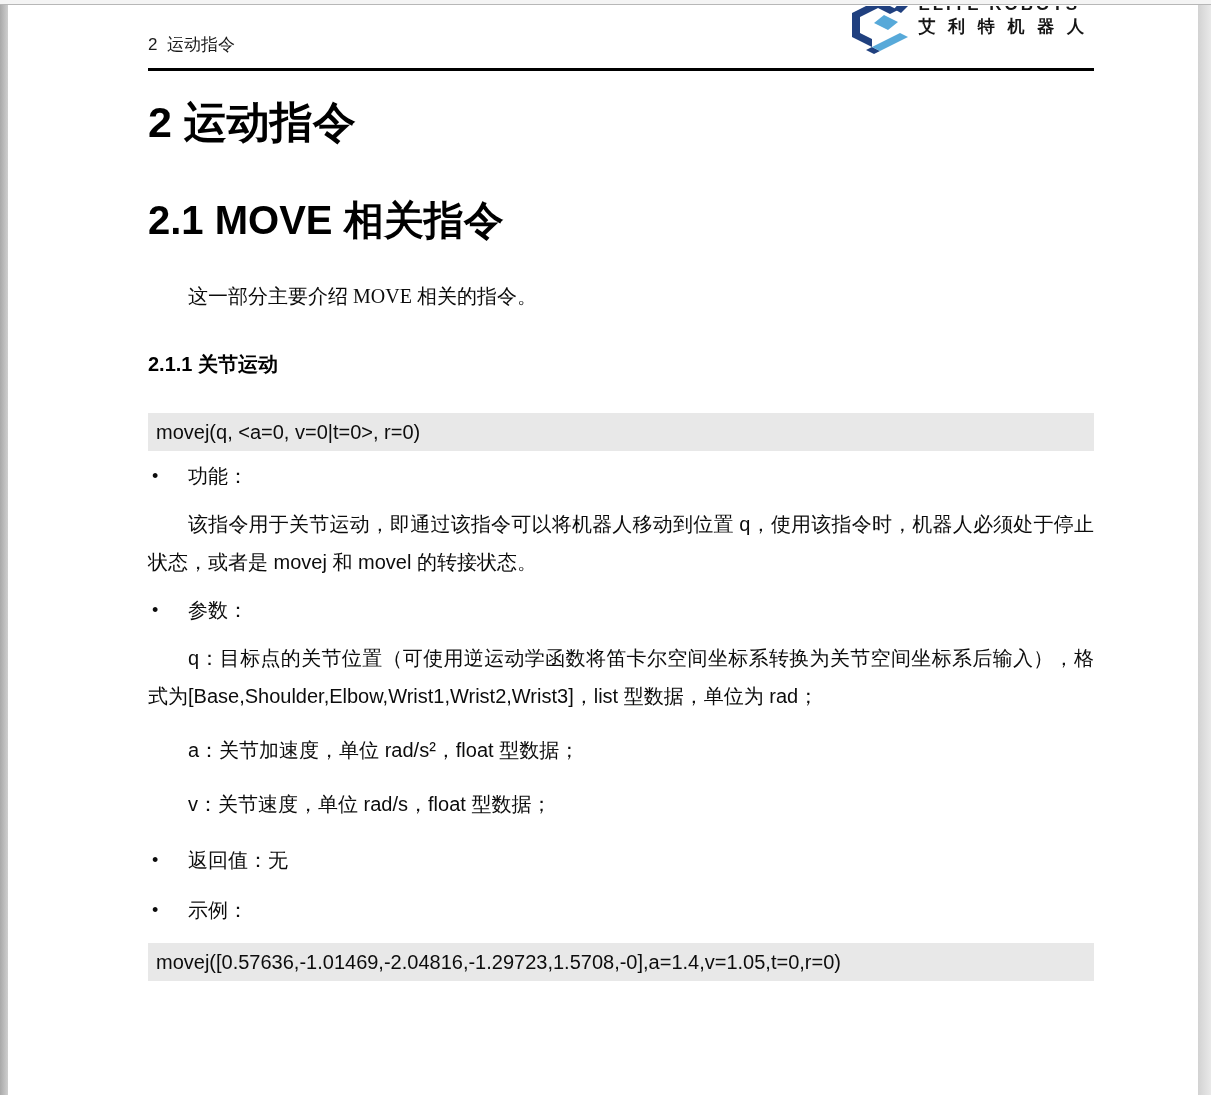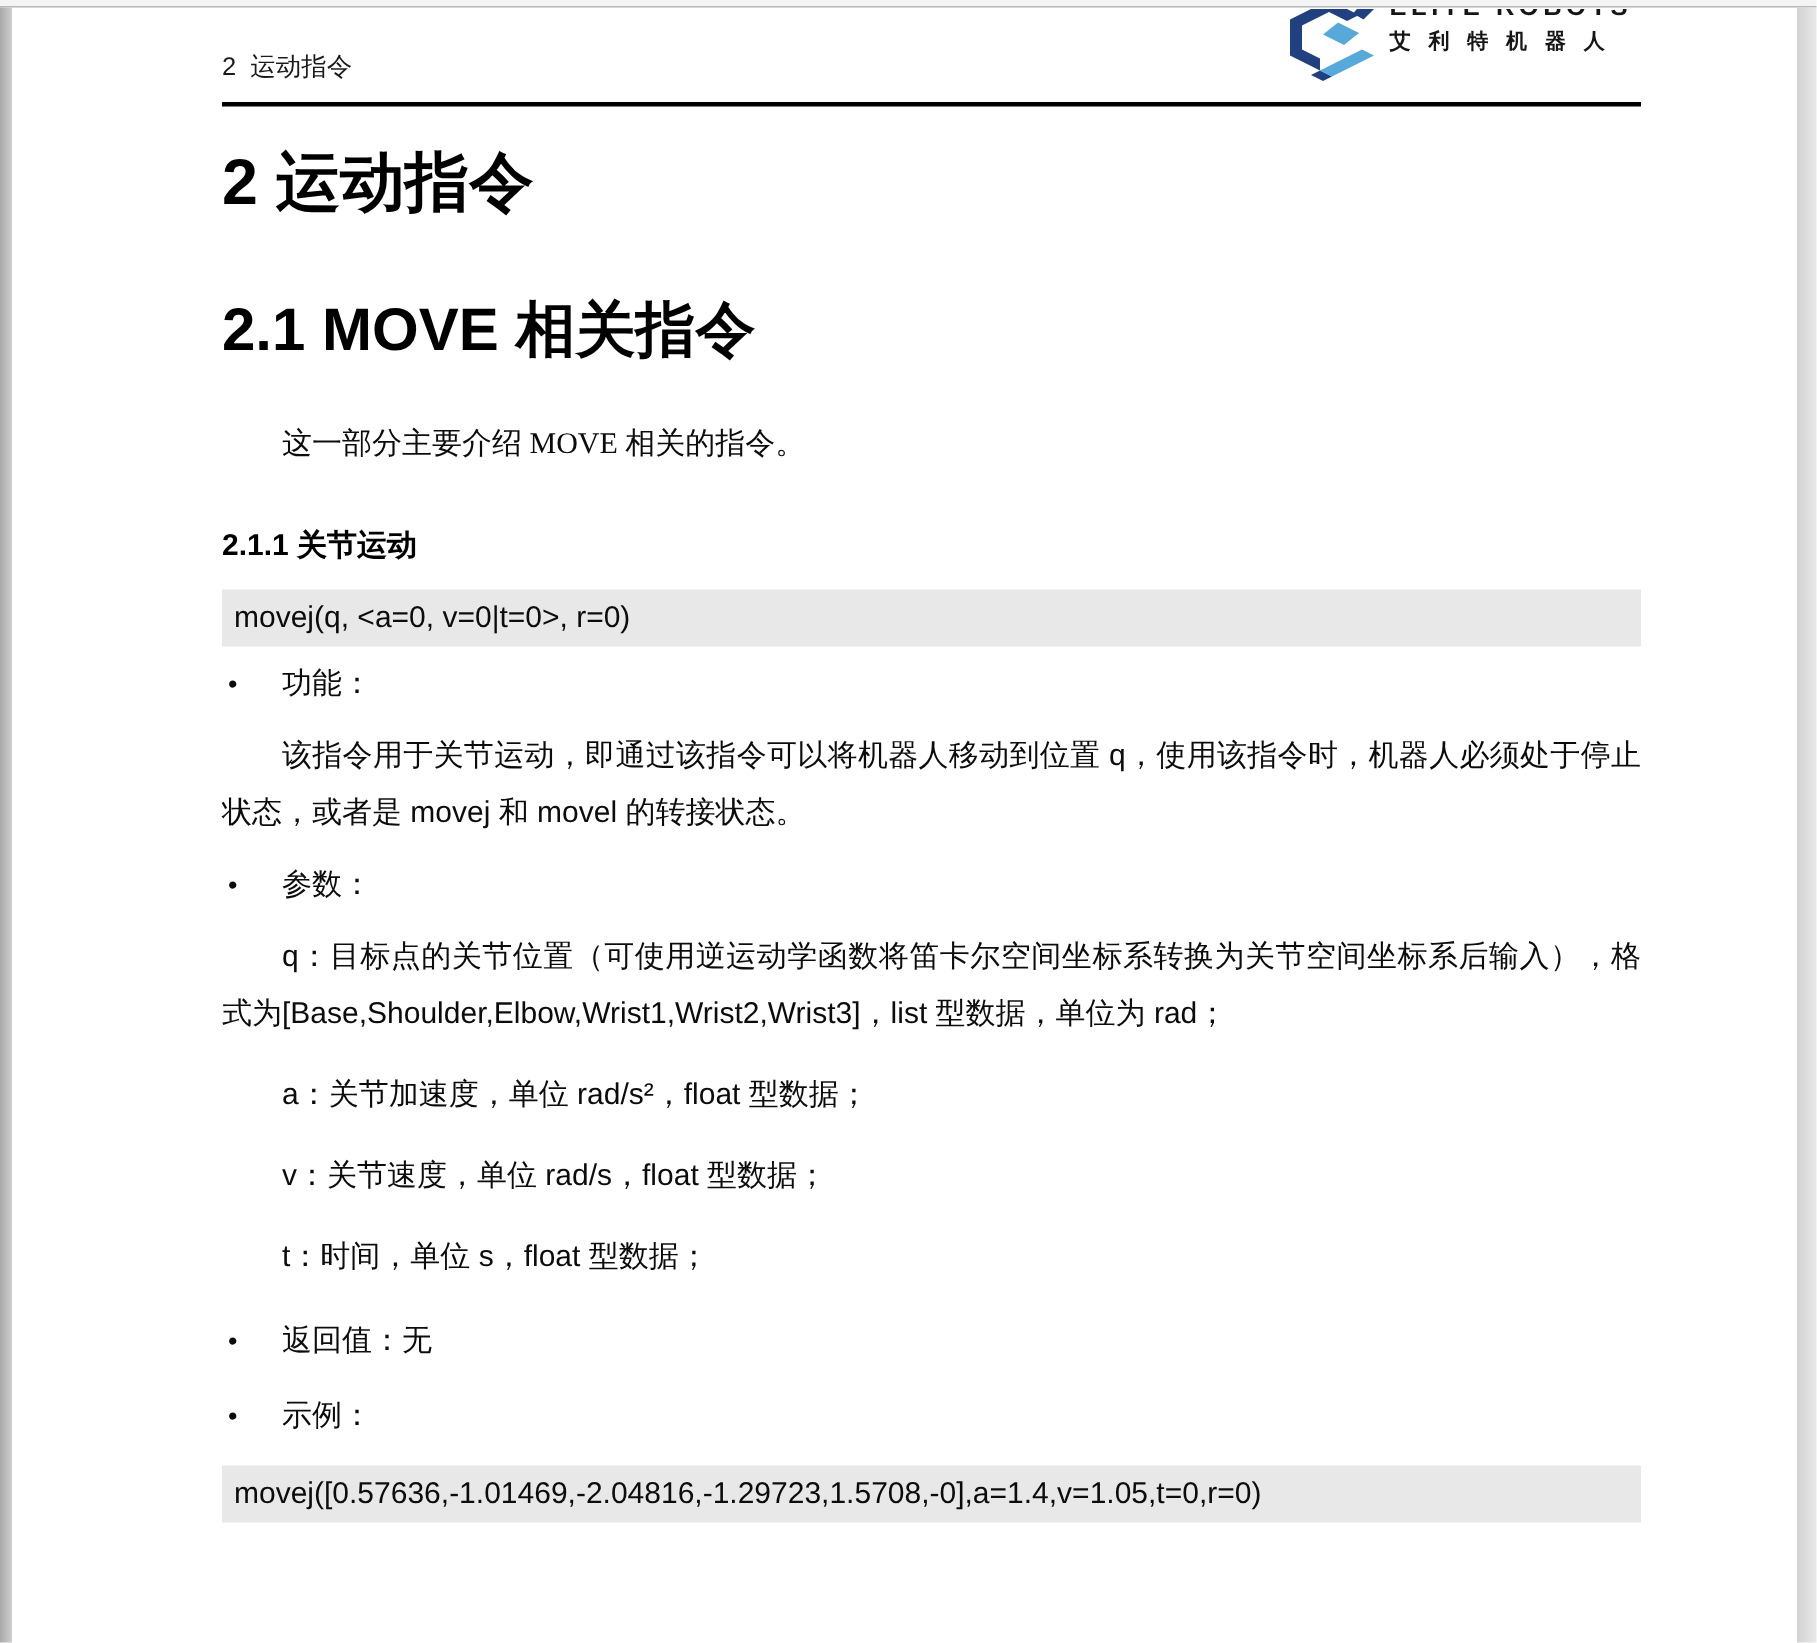--- a/index.html
+++ b/index.html
@@ -41,21 +41,21 @@
     position: absolute; top: -11px; right: 110px;
     display: flex; align-items: flex-start; z-index: 3;
   }
   .logo svg { margin-top: 5px; display: block; }
   .logo-text { margin-left: 9px; }
   .logo-text .t1 {
     font-size: 17px; font-weight: bold; letter-spacing: 3px;
     line-height: 20px; color: #161616; white-space: pre;
   }
   .logo-text .t2 {
-    font-size: 14px; font-weight: bold; letter-spacing: 4px;
+    font-size: 17px; font-weight: bold; letter-spacing: 4px;
     line-height: 22px; margin-top: 1px; color: #161616; white-space: pre;
   }
   
   .doc { padding: 0 104px 0 140px; }
   .h1 {
     margin: 26px 0 0 0;
     font-size: 43px; line-height: 50px; font-weight: bold; color: #000;
   }
   .h2 {
     margin: 54px 0 0 0;
@@ -65,21 +65,21 @@
     margin: 32px 0 0 0;
     font-size: 20px; line-height: 34px; font-weight: bold; color: #000;
   }
   .para {
     margin: 14px 0 0 0;
     font-size: 20px; line-height: 38px;
     text-align: justify; text-indent: 40px; color: #0c0c0c;
   }
   .para.intro { margin-top: 38px; font-family: Liberation Serif, serif; }
   .codeblock {
-    margin: 12px 0 0 0;
+    margin: 32px 0 0 0;
     background: #e8e8e8;
     padding: 6px 10px 6px 8px;
     font-size: 20px; line-height: 26px; color: #0c0c0c;
     white-space: pre;
   }
   .codeblock.example { margin-top: 18px; }
   .bullet {
     display: flex; margin: 14px 0 0 0;
     font-size: 20px; line-height: 30px; color: #0c0c0c;
   }
@@ -138,21 +138,20 @@
     <div class="para">该指令用于关节运动，即通过该指令可以将机器人移动到位置 q，使用该指令时，机器人必须处于停止状态，或者是 movej 和 movel 的转接状态。</div>
 
     <div class="bullet">
       <span class="marker">•</span>
       <span>参数：</span>
     </div>
 
     <div class="para">q：目标点的关节位置（可使用逆运动学函数将笛卡尔空间坐标系转换为关节空间坐标系后输入），格式为[Base,Shoulder,Elbow,Wrist1,Wrist2,Wrist3]，list 型数据，单位为 rad；</div>
     <div class="para param">a：关节加速度，单位 rad/s²，float 型数据；</div>
     <div class="para param">v：关节速度，单位 rad/s，float 型数据；</div>
-    <div class="para param">t：时间，单位 s，float 型数据；</div>
 
     <div class="bullet return">
       <span class="marker">•</span>
       <span>返回值：无</span>
     </div>
 
     <div class="bullet example">
       <span class="marker">•</span>
       <span>示例：</span>
     </div>

